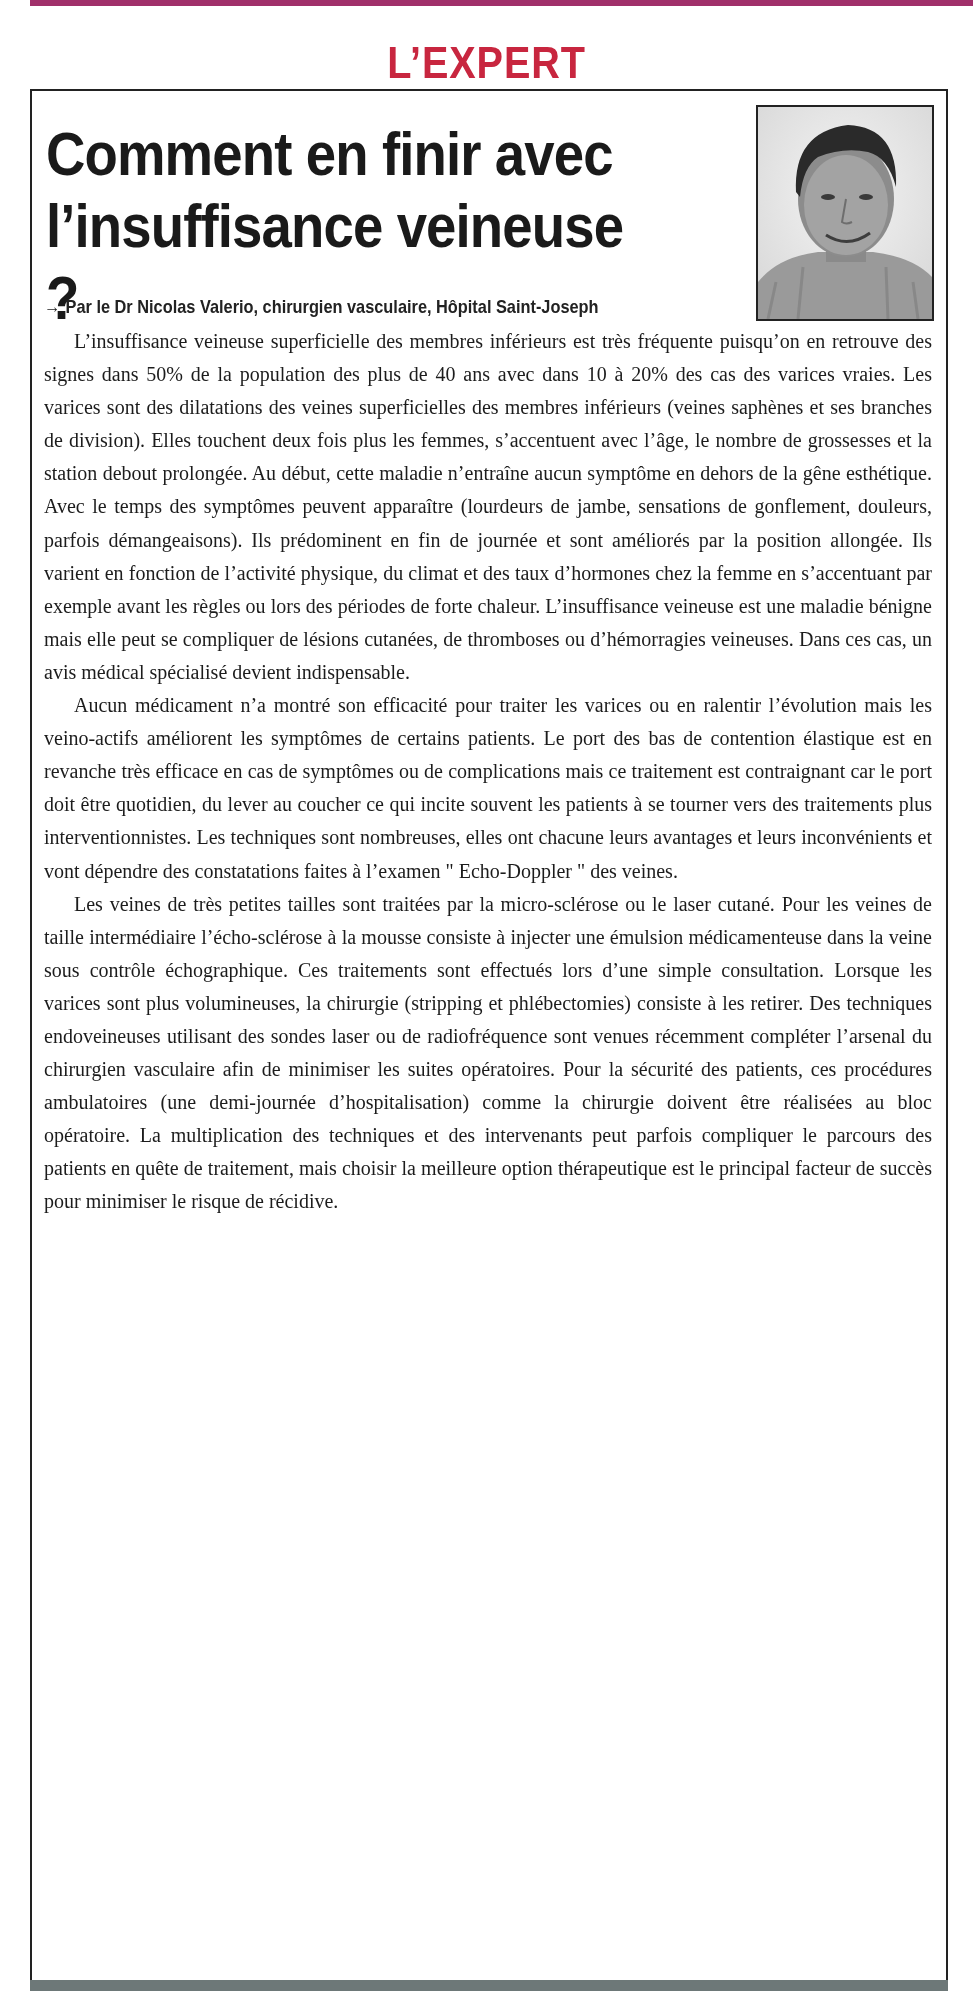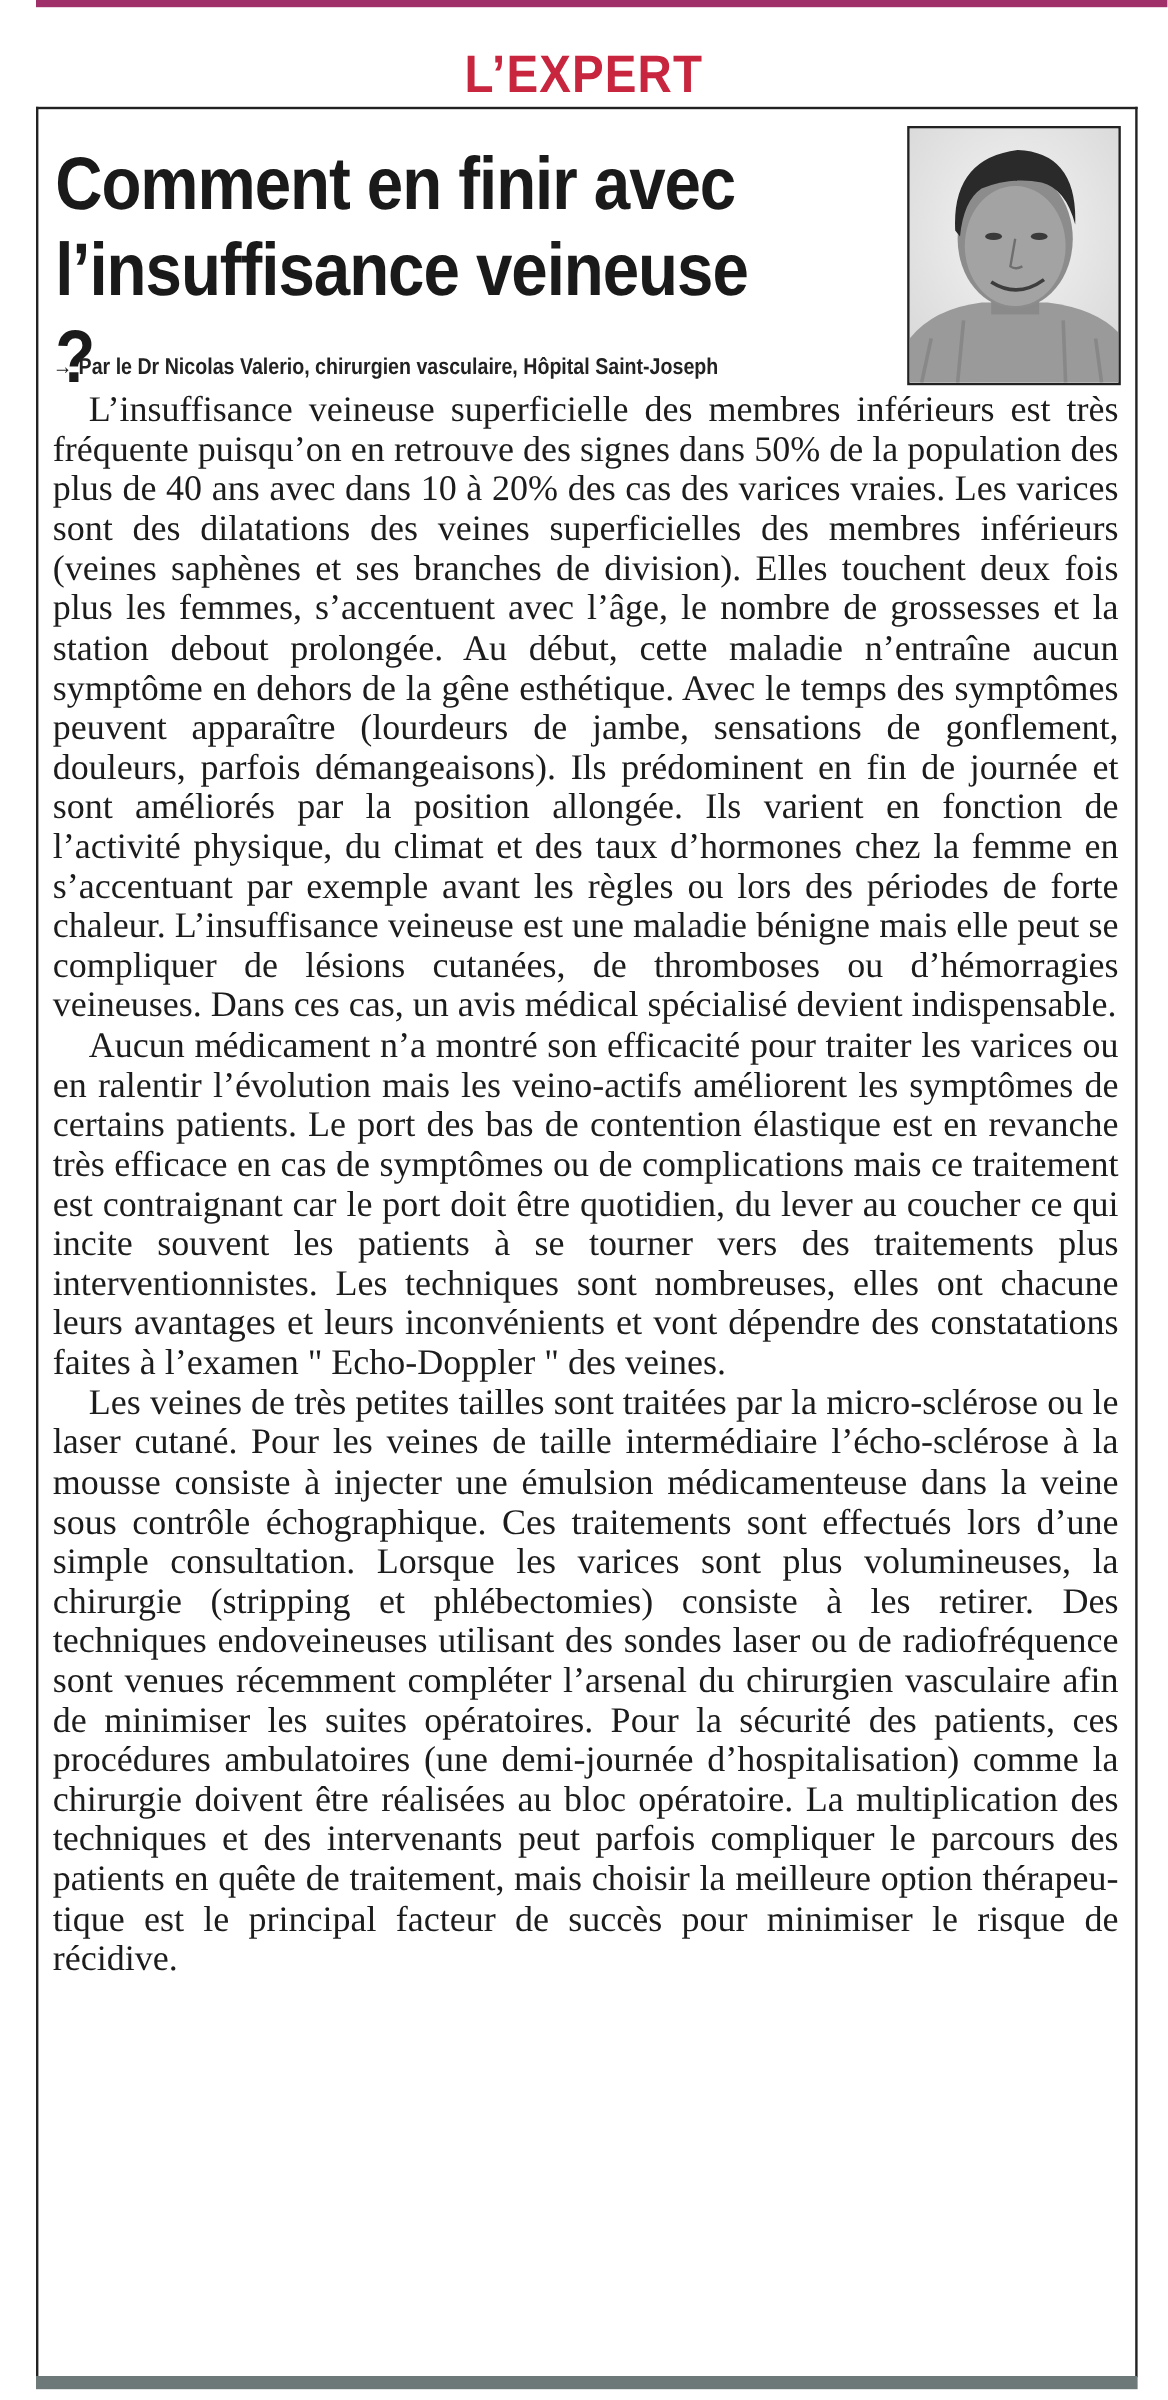--- a/index.html
+++ b/index.html
@@ -25,21 +25,21 @@
     border: 2px solid #222; box-sizing: border-box; overflow: hidden; background: #f0f0f0;
   }
   .byline {
     position: absolute; left: 44px; top: 296px; width: 720px;
     font-family: "Liberation Sans", sans-serif; font-weight: bold; font-size: 19px;
     color: #222; white-space: nowrap; transform: scaleX(0.86); transform-origin: left top;
   }
   .byline .arrow { margin-right: 6px; }
   .body-text {
     position: absolute; left: 44px; top: 325px; width: 888px;
-    font-family: "Liberation Serif", serif; font-size: 30px; line-height: 33.1px;
+    font-family: "Liberation Serif", serif; font-size: 20px; line-height: 33.1px;
     color: #1c1c1c; text-align: justify; hyphens: manual;
   }
   .body-text p { margin: 0; text-indent: 30px; }
   .bottom-bar { position: absolute; left: 30px; width: 918px; top: 1980px; height: 11px; background: #6d7878; }
 </style>
 </head>
 <body>
 
 <div class="top-bar"></div>
 

